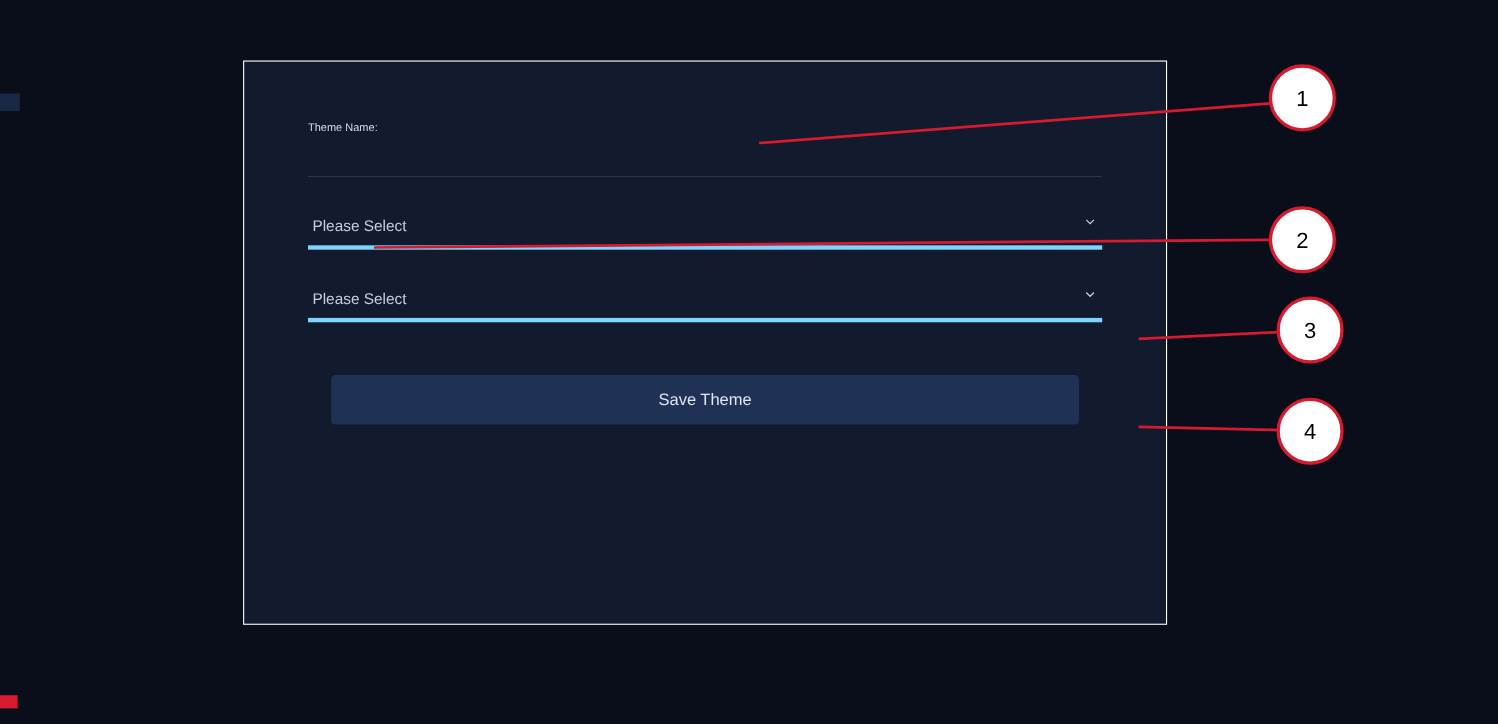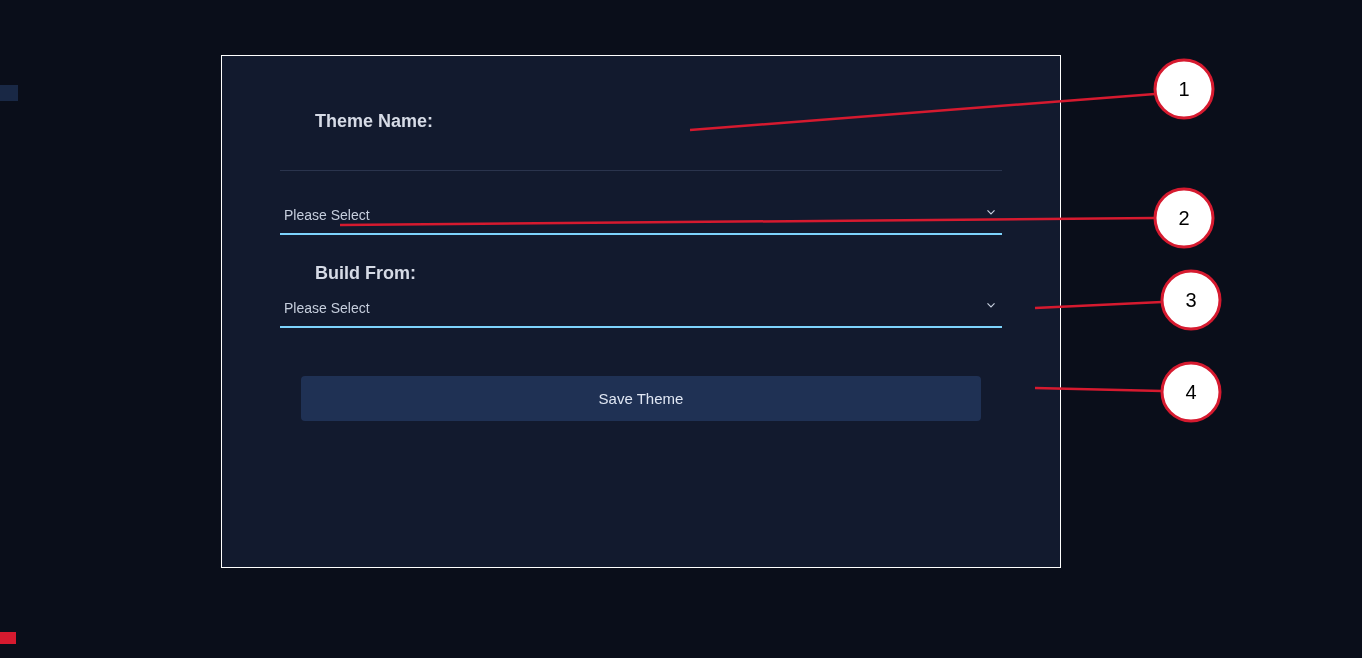--- a/index.html
+++ b/index.html
@@ -19,26 +19,25 @@
     width: 840px;
     height: 513px;
     background: #121a2e;
     border: 1px solid #ffffff;
     padding: 55px 58px 40px 58px;
   }
   .field {
     margin-bottom: 28px;
   }
   .label {
-    font-size: 18px;
-    font-weight: 700;
+    font-size: 10px;
+    font-weight: 400;
     color: #d6dbe6;
     margin-bottom: 8px;
     display: block;
-    margin-left: 35px;
   }
   .text-input {
     width: 100%;
     background: transparent;
     border: none;
     border-bottom: 1px solid #2a344d;
     color: #d0d6e0;
     font-size: 14px;
     padding: 6px 0 8px 2px;
     outline: none;
@@ -47,21 +46,21 @@
   .color-swatch {
     width: 40px;
     height: 34px;
     background: #000000;
     border: 1px solid #9aa3b5;
     display: inline-block;
     margin-left: 14px;
   }
   .select-wrap {
     position: relative;
-    border-bottom: 2px solid #7dd3fc;
+    border-bottom: 4px solid #7dd3fc;
   }
   .select {
     width: 100%;
     background: transparent;
     border: none;
     color: #c6cedd;
     font-size: 14px;
     padding: 8px 24px 10px 4px;
     outline: none;
     appearance: none;
@@ -132,21 +131,20 @@
       </select>
       <span class="chev">
         <svg viewBox="0 0 24 24">
             <path d="M6 9l6 6 6-6"></path>
           </svg>
       </span>
     </div>
   </div>
 
   <div class="field">
-    <label class="label">Build From:</label>
     <div class="select-wrap">
       <select class="select">
         <option>Please Select</option>
       </select>
       <span class="chev">
         <svg viewBox="0 0 24 24">
             <path d="M6 9l6 6 6-6"></path>
           </svg>
       </span>
     </div>

